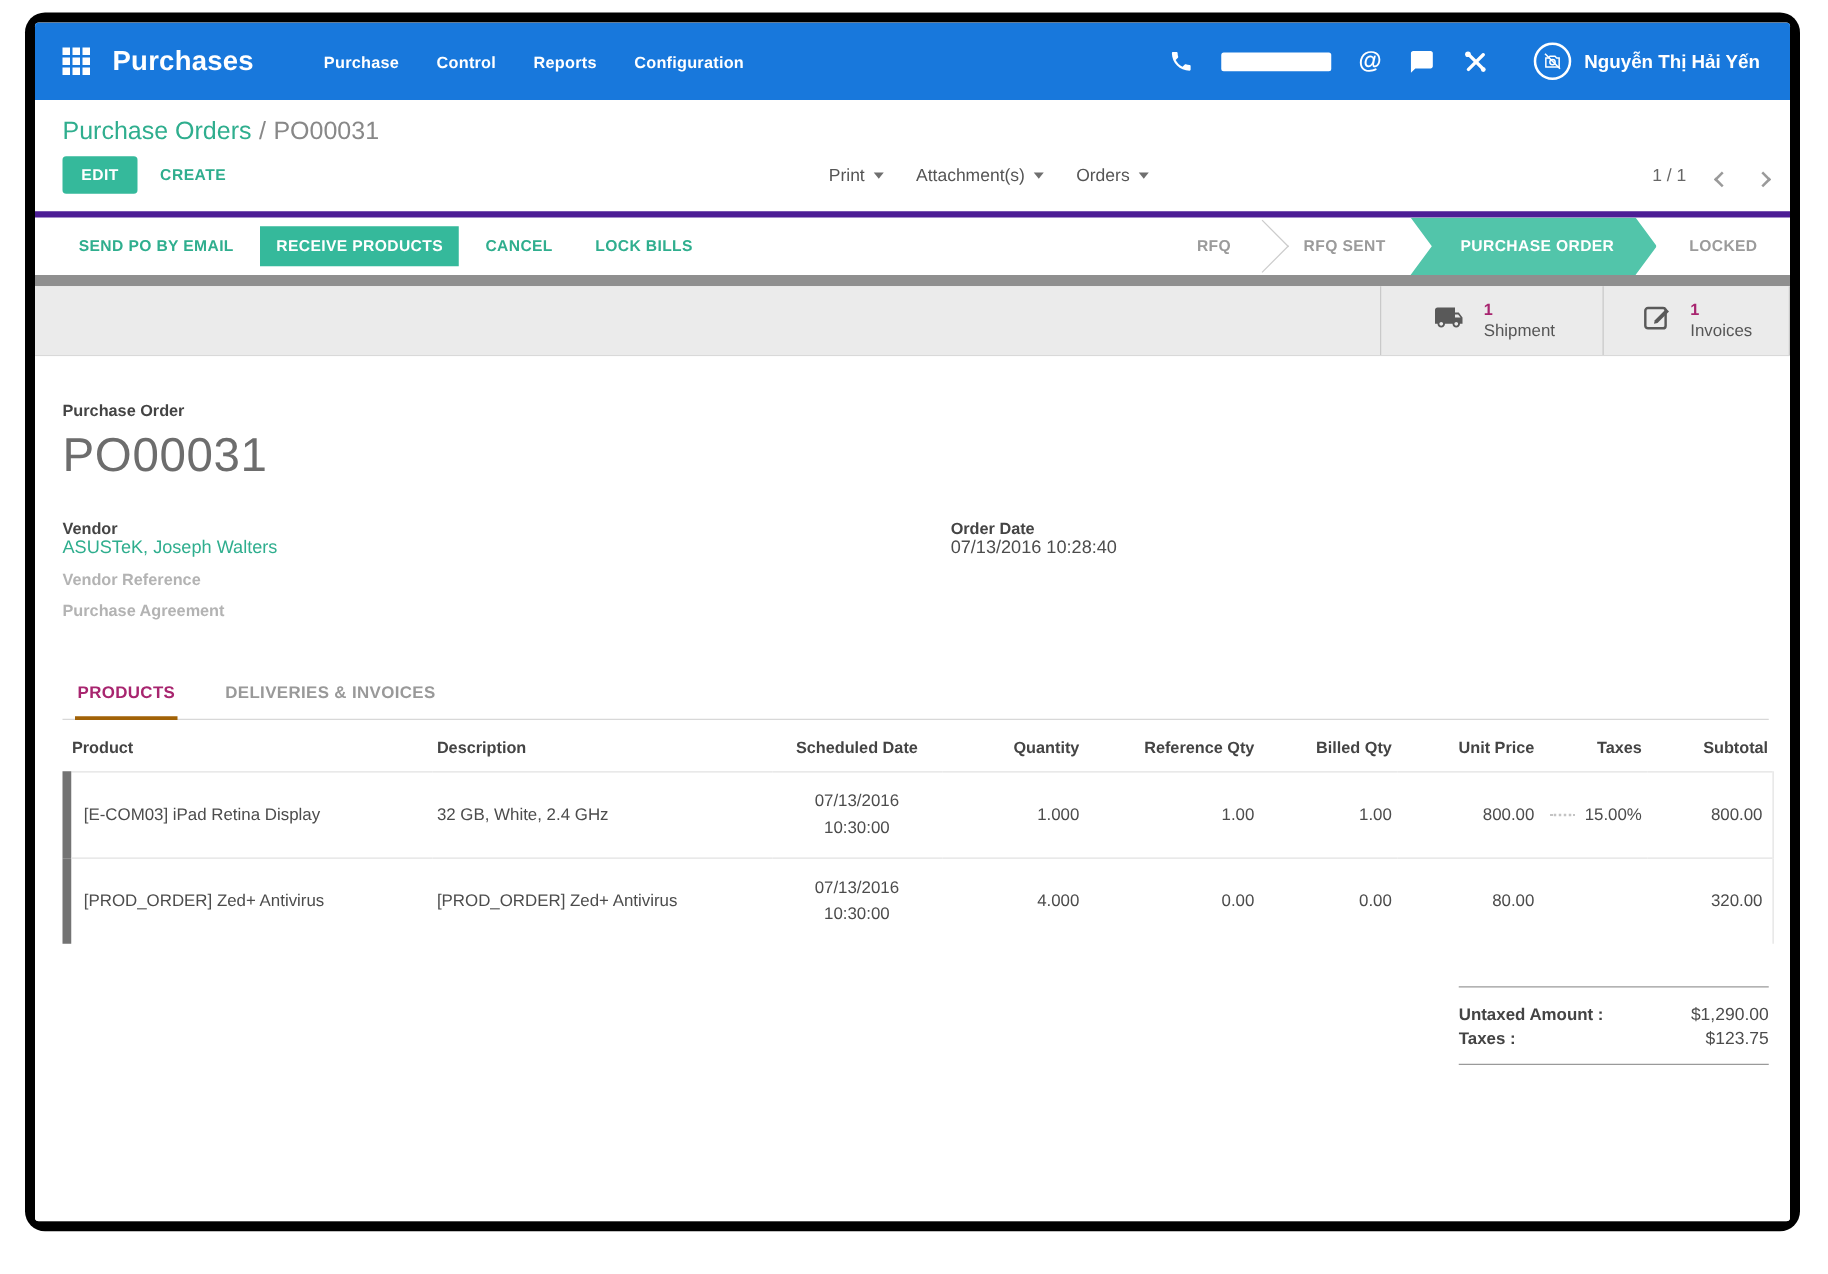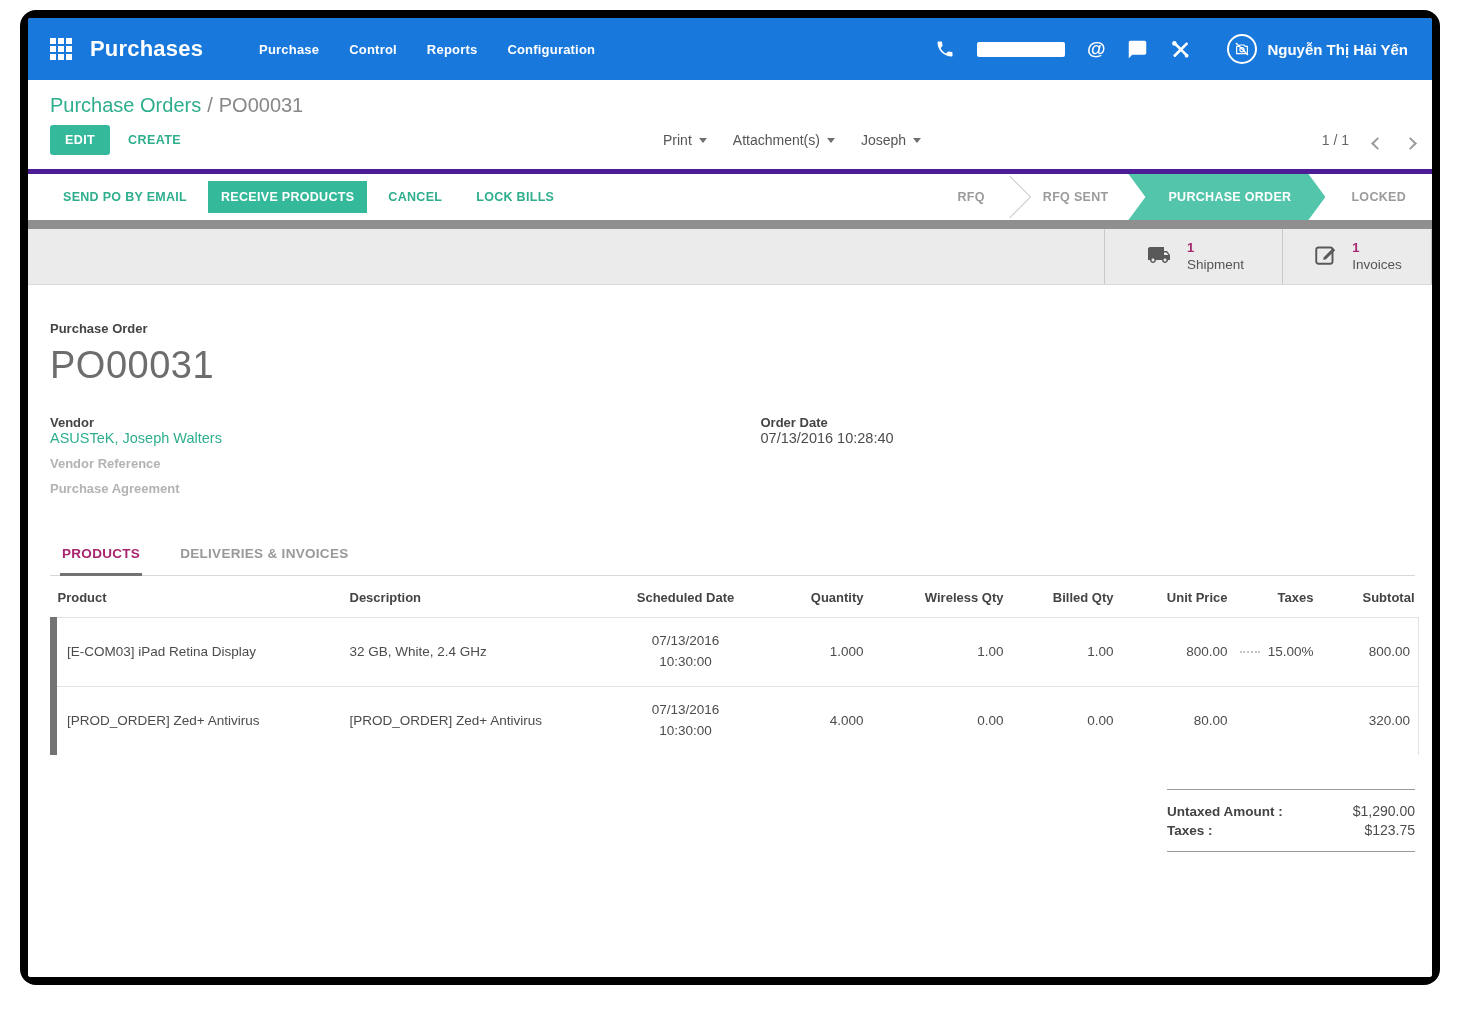--- a/index.html
+++ b/index.html
@@ -72,21 +72,21 @@
   .field-label { width:178px; font-size:13px; font-weight:bold; color:#444; flex-shrink:0; }
   .field-label.muted { color:#b3b3b3; }
   .field-value { font-size:14.5px; color:#4c4c4c; }
   .field-value.link { color:#2fae8e; cursor:pointer; }
   .fields-col.right .field-label { width:180px; }
   .fields-col.right { padding-left:28px; }
 
   
   .tabs { display:flex; gap:36px; margin-top:30px; border-bottom:1px solid #d8d8d8; padding-left:10px; }
   .tab { font-size:13.5px; font-weight:bold; color:#999; padding:10px 2px 12px 2px; cursor:pointer; letter-spacing:.3px; }
-  .tab.active { color:#a8256f; border-bottom:3px solid #737373; margin-bottom:-1px; }
+  .tab.active { color:#a8256f; border-bottom:3px solid #a16207; margin-bottom:-1px; }
 
   
   table.lines { width:100%; border-collapse:collapse; table-layout:fixed; }
   table.lines th { font-size:13px; font-weight:bold; color:#444; padding:14px 4px 12px 4px; }
   table.lines td { font-size:13.5px; color:#4c4c4c; padding:13px 4px; vertical-align:middle; }
   table.lines tbody tr { border-top:1px solid #e2e2e2; cursor:pointer; }
   table.lines tbody td:first-child { border-left:7px solid #737373; padding-left:10px; }
   table.lines tbody td:last-child { border-right:1px solid #e2e2e2; padding-right:8px; }
   th.al, td.al { text-align:left; }
   th.ac, td.ac { text-align:center; }
@@ -173,21 +173,21 @@
       <div class="cp-dropdowns">
         <span class="dropdown">
               <span>Print</span>
               <i class="caret"></i>
             </span>
         <span class="dropdown">
               <span>Attachment(s)</span>
               <i class="caret"></i>
             </span>
         <span class="dropdown">
-              <span>Joseph</span>
+              <span>Orders</span>
               <i class="caret"></i>
             </span>
       </div>
       <div class="pager">
         <span class="pager-text">1 / 1</span>
         <i class="chev chev-left"></i>
         <i class="chev chev-right"></i>
       </div>
     </div>
   </div>
@@ -280,21 +280,21 @@
         <col style="width:114px">
             <col style="width:86px">
             <col style="width:101px">
       </colgroup>
       <thead>
         <tr>
           <th class="al">Product</th>
           <th class="al">Description</th>
           <th class="ac">Scheduled Date</th>
           <th class="ar">Quantity</th>
-          <th class="ar">Wireless Qty</th>
+          <th class="ar">Reference Qty</th>
           <th class="ar">Billed Qty</th>
           <th class="ar">Unit Price</th>
           <th class="ar">Taxes</th>
           <th class="ar">Subtotal</th>
         </tr>
       </thead>
       <tbody>
         <tr>
           <td class="al">[E-COM03] iPad Retina Display</td>
           <td class="al">32 GB, White, 2.4 GHz</td>

